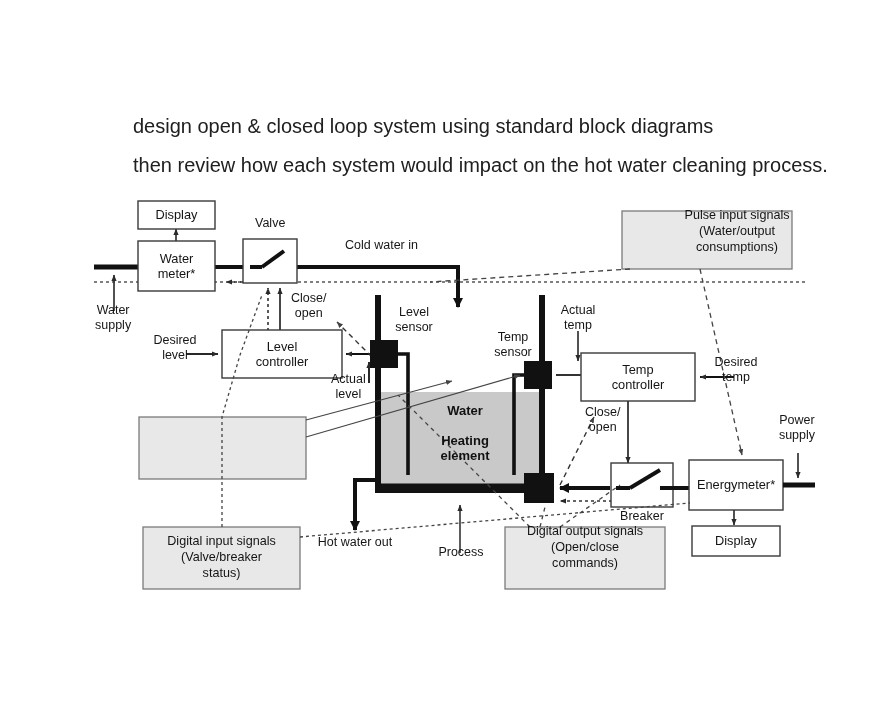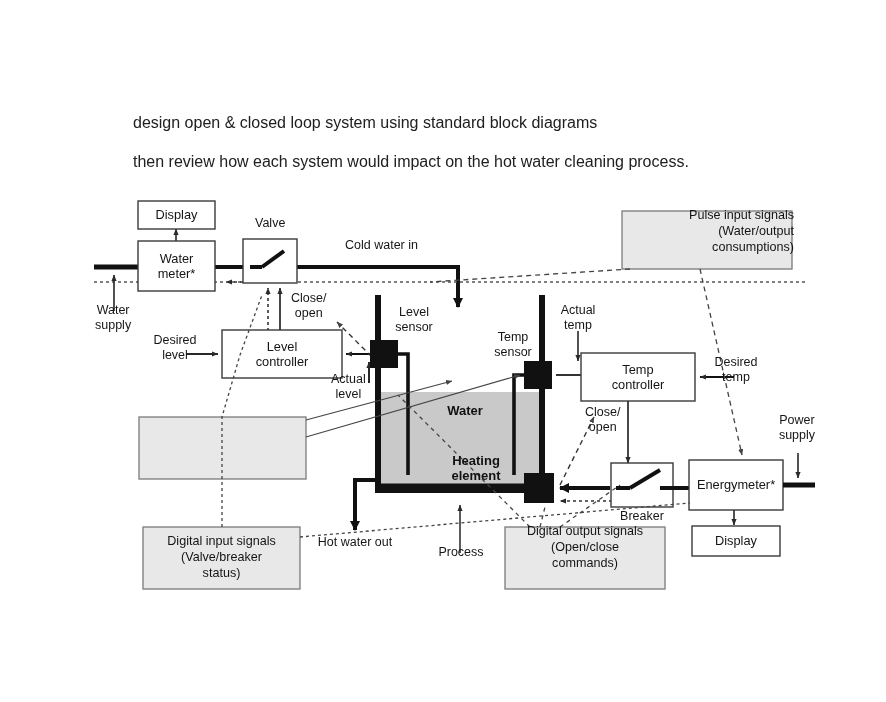--- a/index.html
+++ b/index.html
@@ -16,21 +16,21 @@
     color: #1a1a1a;
   }
   #page {
     position: absolute;
     inset: 0;
     background: #ffffff;
   }
   .prose {
     position: absolute;
     left: 133px;
-    font-size: 16px;
+    font-size: 20px;
     line-height: 1.3;
     color: #202020;
     white-space: nowrap;
     text-align: right;
   }
   #prose-line-1 { top: 113px; }
   #prose-line-2 { top: 152px; }
 
   #figure {
     position: absolute;
@@ -291,21 +291,21 @@
       <div>temp</div>
     </div>
 
     <div class="lbl left" style="left:585px; top:220px;">
       <div>Close/</div>
       <div>open</div>
     </div>
 
     <div class="tanklabel" style="left:420px; top:218px; width:90px;">Water</div>
 
-    <div class="tanklabel" style="left:421px; top:248px; width:110px;margin-top:20px;">
+    <div class="tanklabel" style="left:410px; top:248px; width:110px;">
       <div>Heating</div>
       <div>element</div>
     </div>
 
     <div class="lbl" style="left:610px; top:324px; width:64px;">Breaker</div>
 
     <div class="boxlabel" style="left:689px; top:275px; width:94px; height:50px; flex-direction:row;">
       <span>Energy</span>
       <span>meter*</span>
     </div>
@@ -314,21 +314,21 @@
 
     <div class="lbl" style="left:764px; top:228px; width:66px;">
       <div>Power</div>
       <div>supply</div>
     </div>
 
     <div class="lbl" style="left:300px; top:350px; width:110px;">Hot water out</div>
 
     <div class="lbl" style="left:428px; top:360px; width:66px;">Process</div>
 
-    <div class="notelabel" style="left:624px; top:26px; width:170px; height:42px; flex-direction:column;align-items:flex-end;">
+    <div class="notelabel" style="left:652px; top:26px; width:170px; height:42px; flex-direction:column;">
       <span>Pulse input signals</span>
       <span>(Water/output</span>
       <span>consumptions)</span>
     </div>
 
 
     <div class="notelabel" style="left:143px; top:342px; width:157px; height:62px; flex-direction:column;">
       <span>Digital input signals</span>
       <span>(Valve/breaker</span>
       <span>status)</span>

